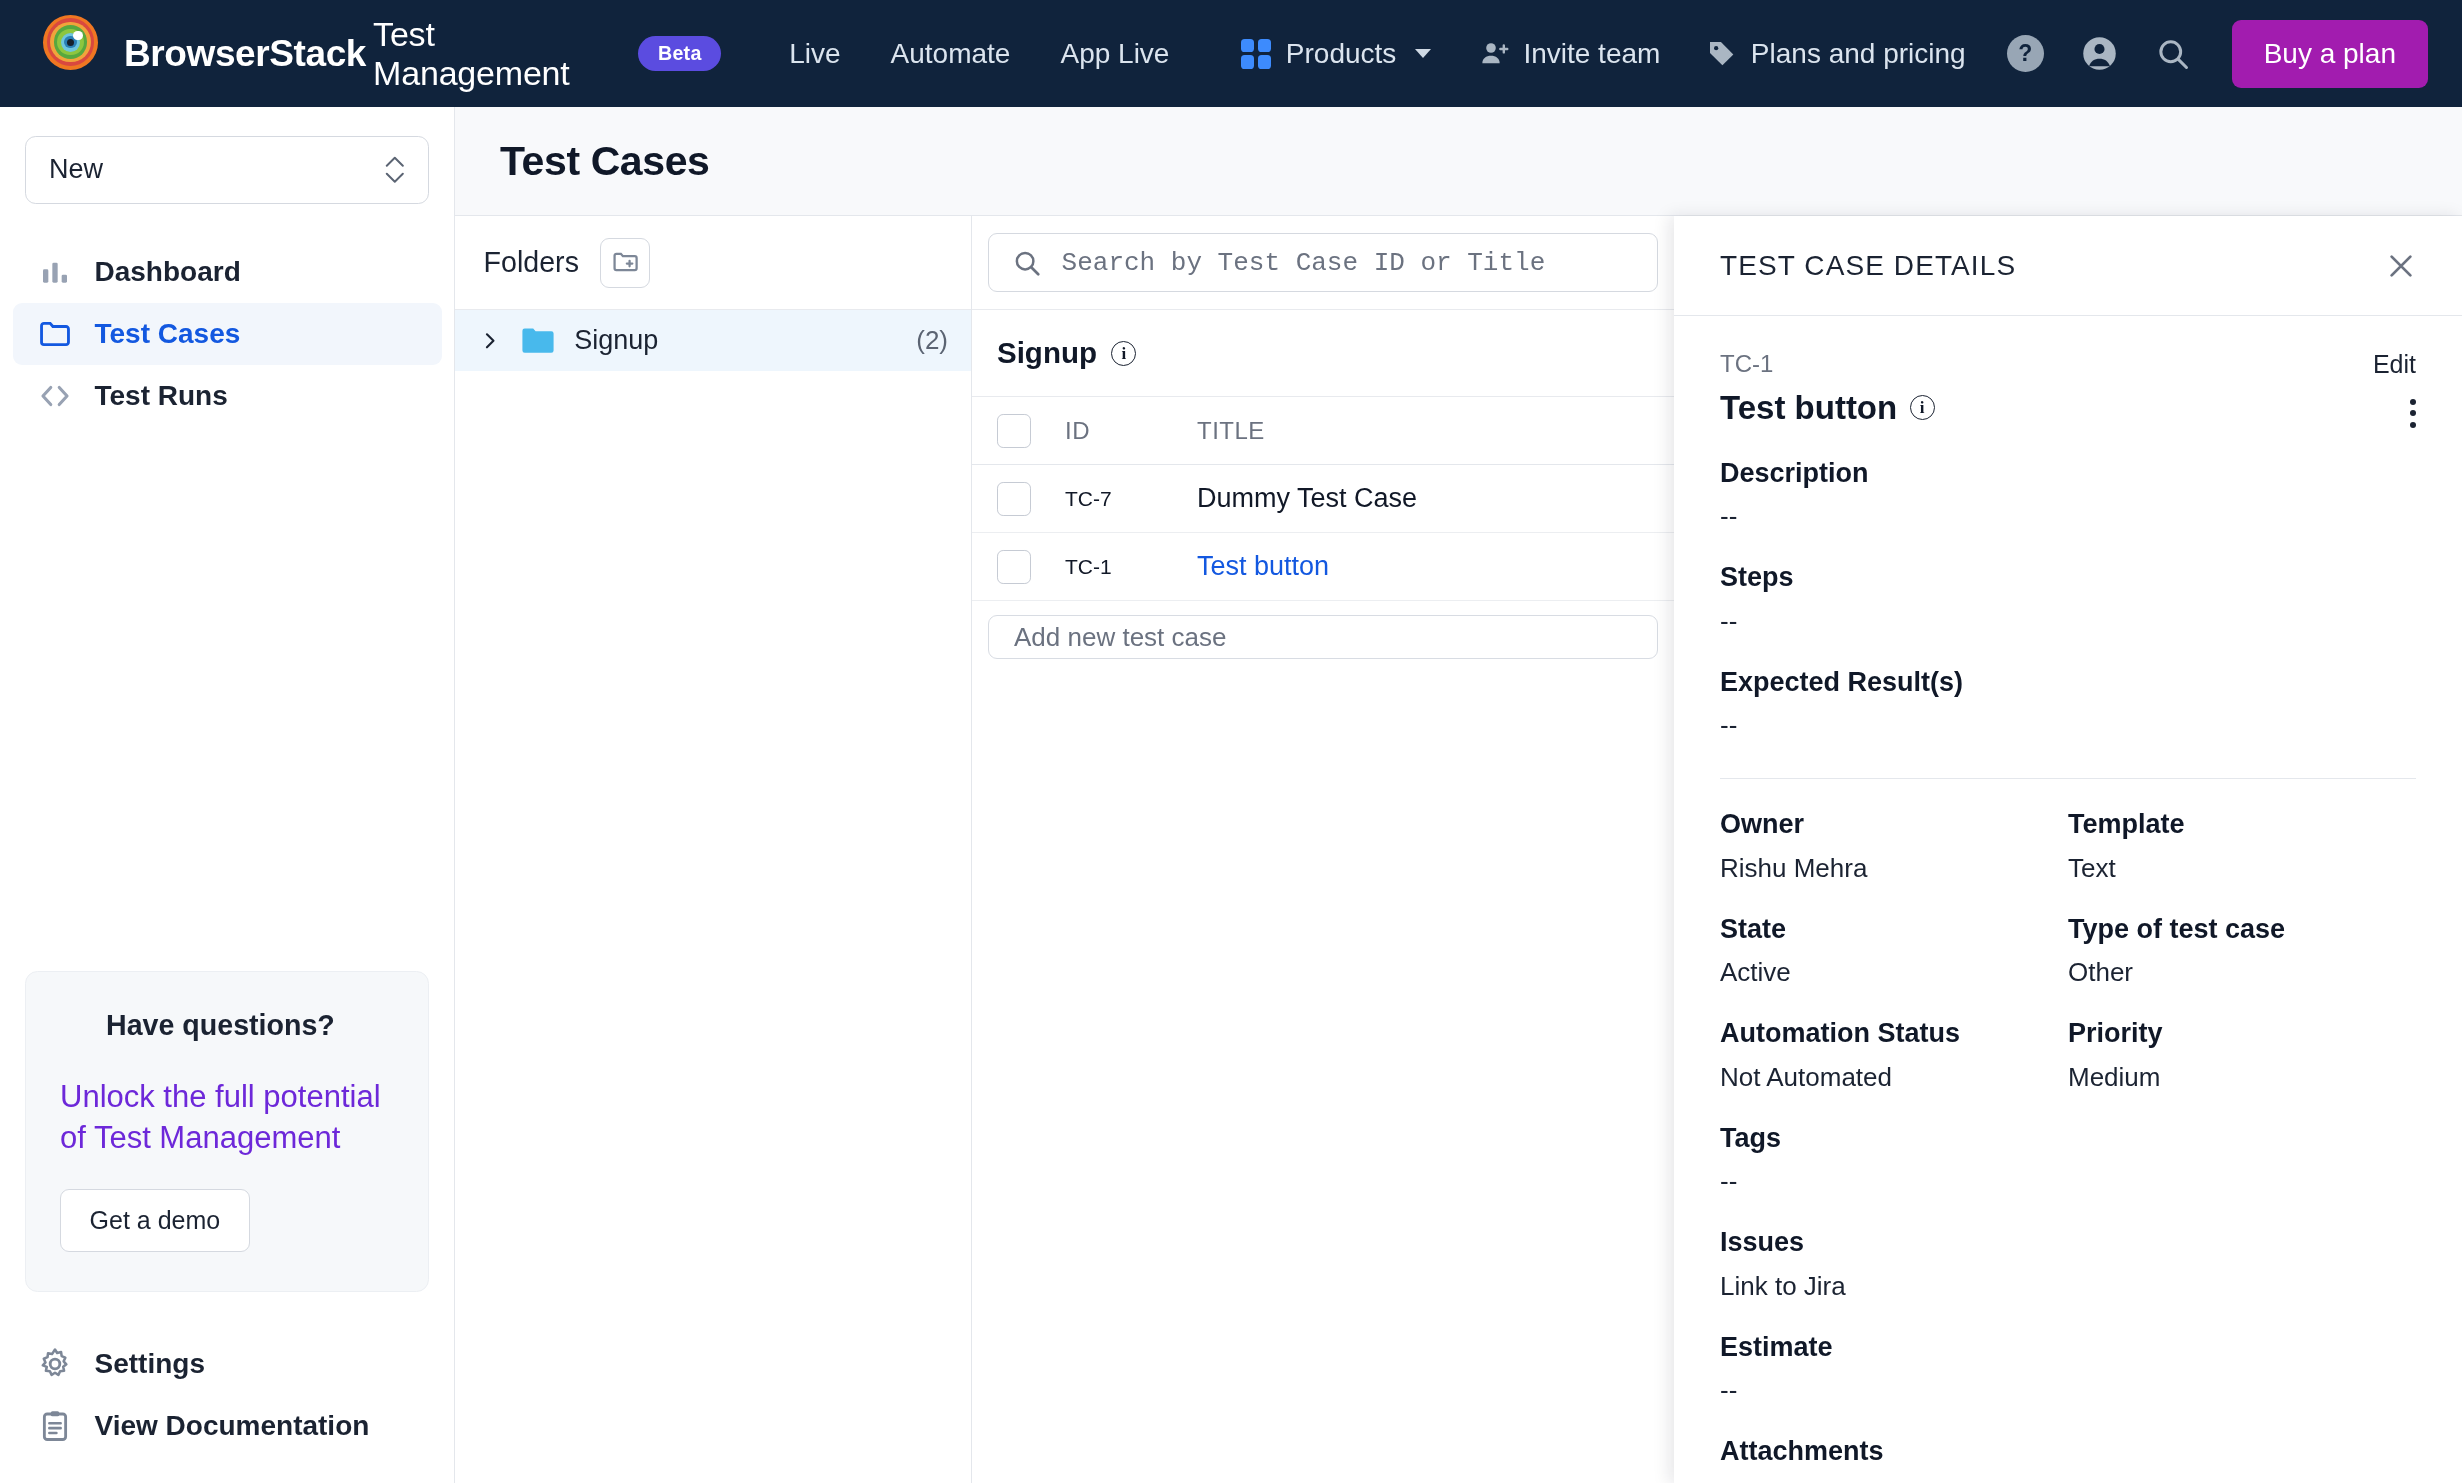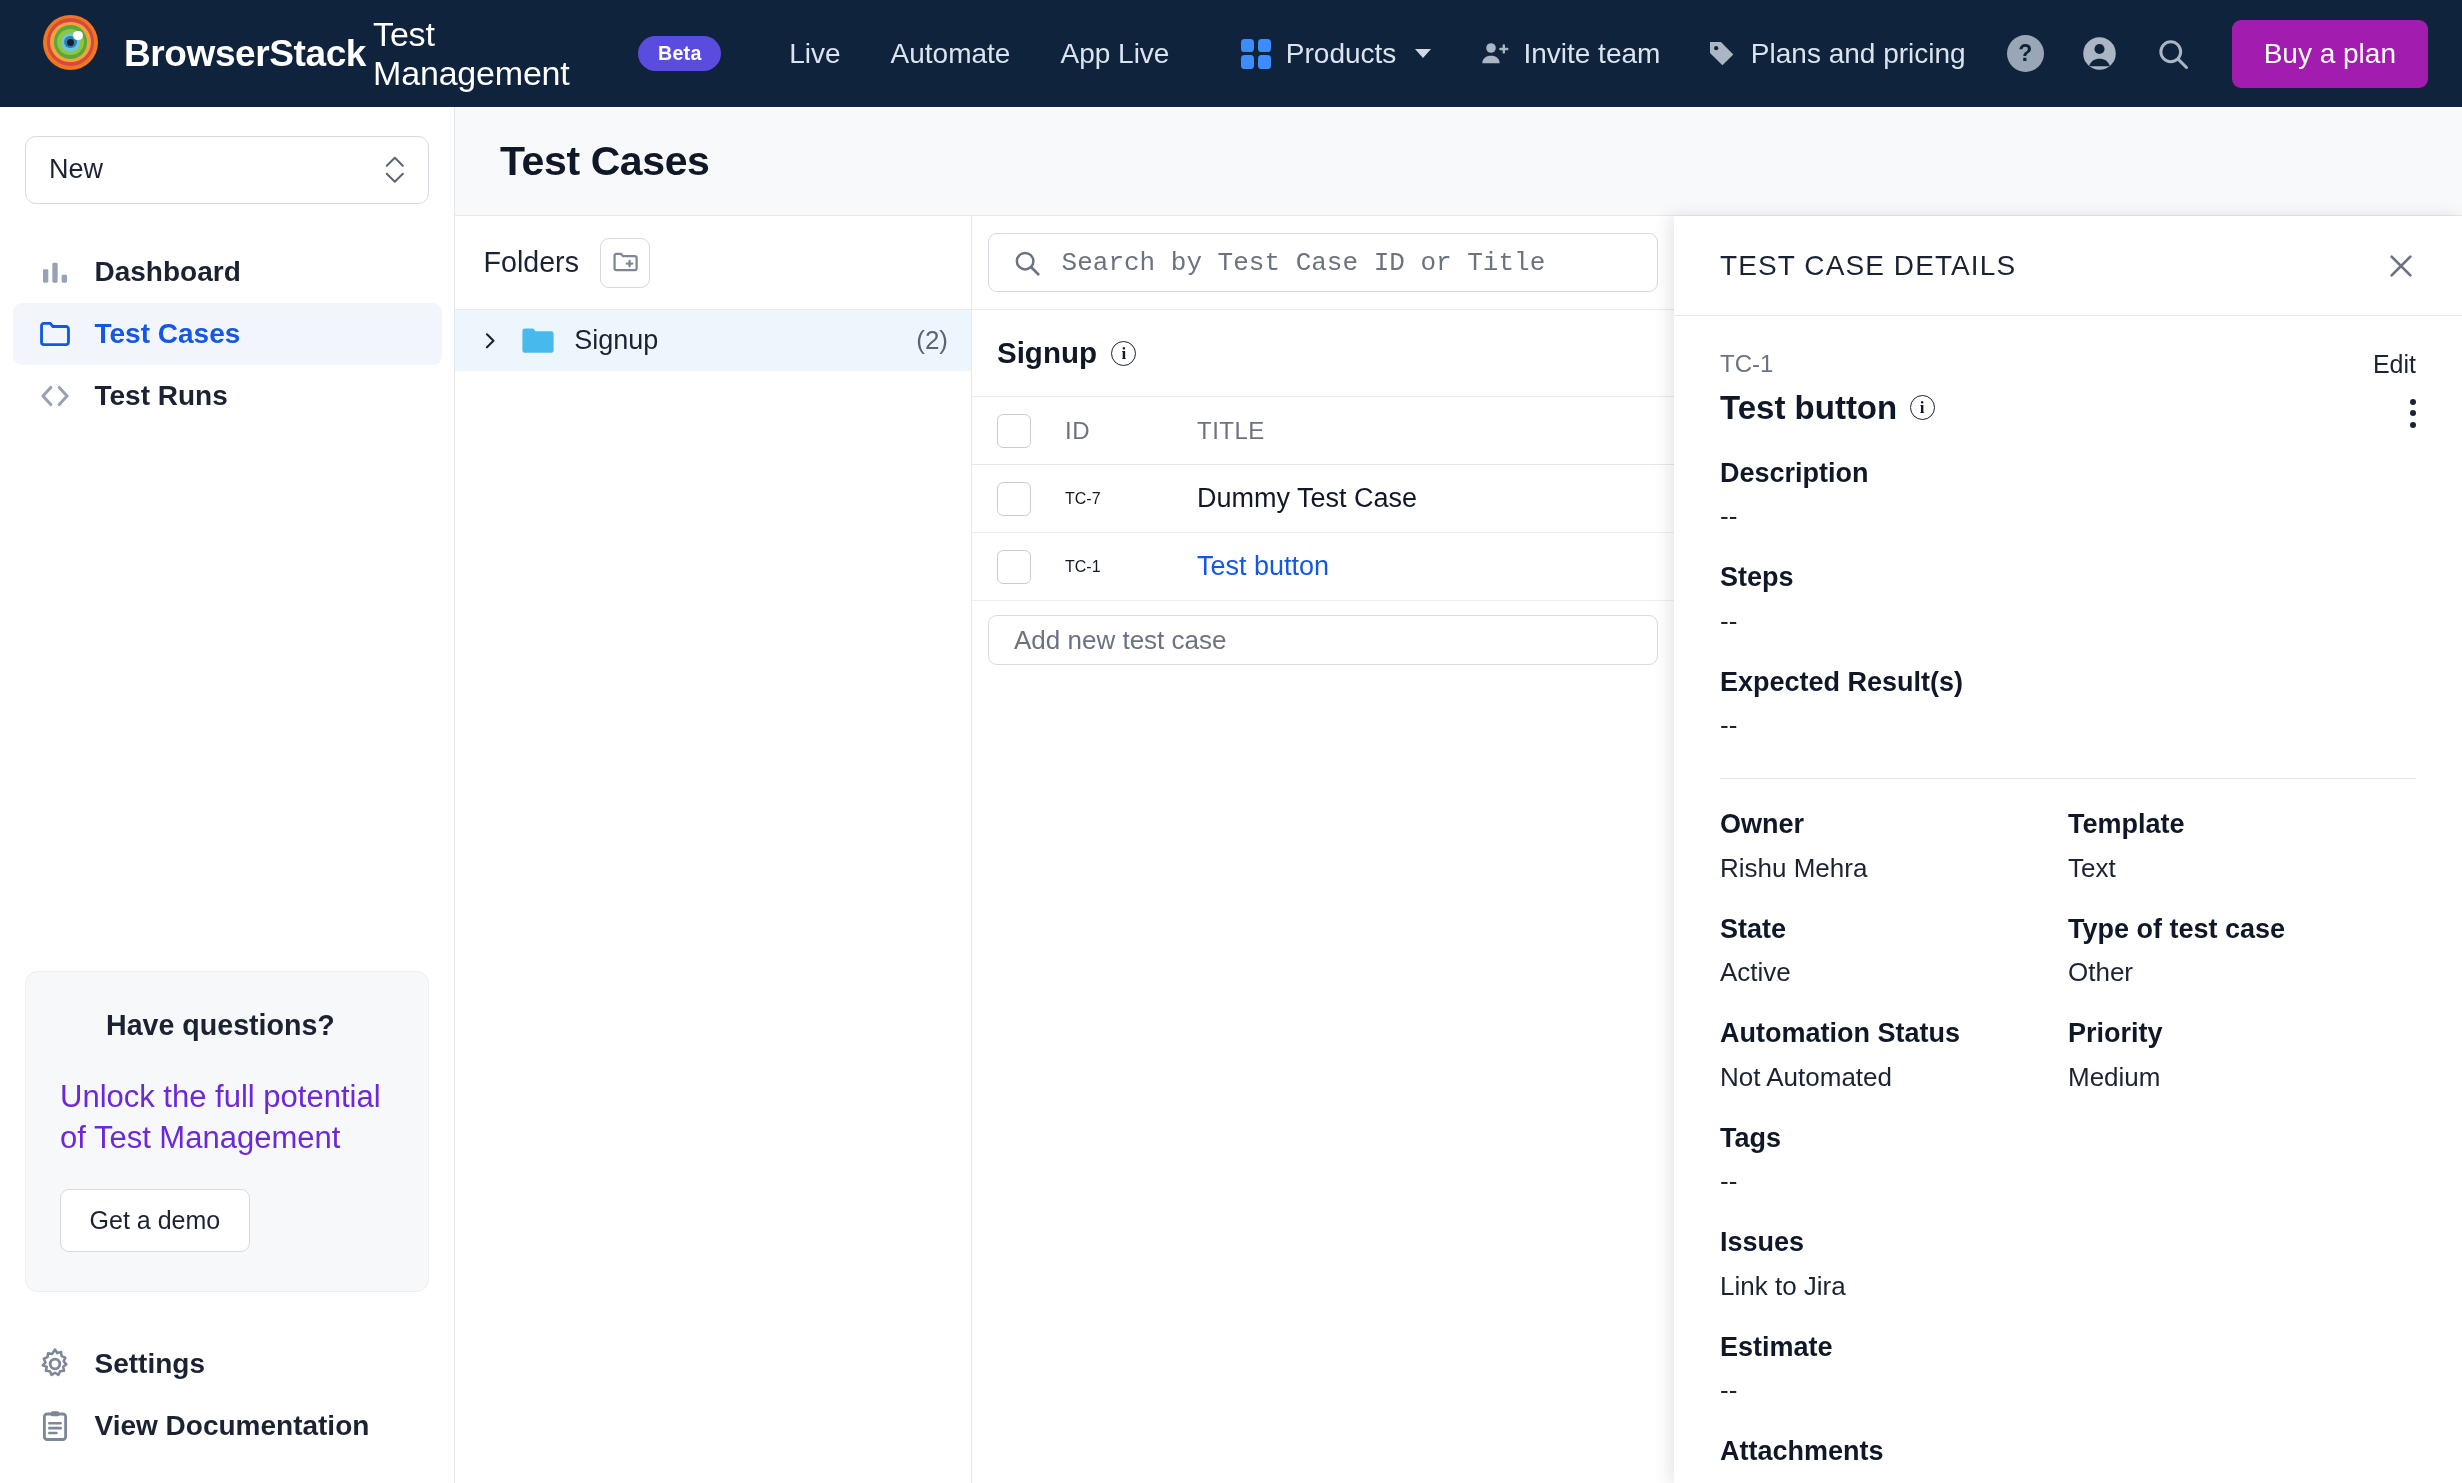--- a/index.html
+++ b/index.html
@@ -117,26 +117,26 @@
   .search-box input {
     border:none; outline:none; font-size: 26px; color:#1b2332; flex:1; background:transparent;
     font-family: Liberation Mono, monospace;
   }
   .search-box input::placeholder { color:#6b7280; }
   .list-title-row { height: 87px; flex:0 0 87px; display:flex; align-items:center; gap:14.3px; padding: 0 25px; border-bottom:0.9px solid #e8eaee;}
   .list-title { font-size: 29.5px; font-weight: bold; color:#101828;}
   .tbl-head { height: 68px; display:flex; align-items:center; padding: 0 25px; border-bottom:0.9px solid #e4e7ec; }
   .tbl-row { height: 68px; display:flex; align-items:center; padding: 0 25px; border-bottom:0.9px solid #eceef1; }
   .cbx { width: 34px; height: 34px; flex:0 0 34px; border:0.9px solid #c6cbd4; border-radius:6.2px; background:#fff; cursor:pointer; }
-  .c-id { width: 132px; flex:0 0 132px; margin-left: 34px; font-size: 16px; }
+  .c-id { width: 132px; flex:0 0 132px; margin-left: 34px; font-size: 21px; }
   .c-title { font-size: 27px; }
   .th { color:#6b7280; font-size: 24px; letter-spacing:0.5px; }
   .link-blue { color:#1358e0; cursor:pointer; }
   .add-case {
-    margin: 14.3px 16px 0 16px; height: 50px; border:0.9px solid #d8dce3; border-radius:9px;
+    margin: 14.3px 16px 0 16px; height: 44px; border:0.9px solid #d8dce3; border-radius:9px;
     display:flex; align-items:center; padding: 0 25px; font-size: 26px; color:#6b7280; cursor:pointer;
   }
 
   
   .details {
     width: 788px; flex: 0 0 788px; background:#fff;
     box-shadow: -5.4px 0 16px rgba(16,24,40,.10);
     display:flex; flex-direction:column; position:relative; z-index: 20;
   }
   .det-head { height: 100px; flex:0 0 100px; display:flex; align-items:center; padding: 0 46px; border-bottom:0.9px solid #e4e7ec;}

